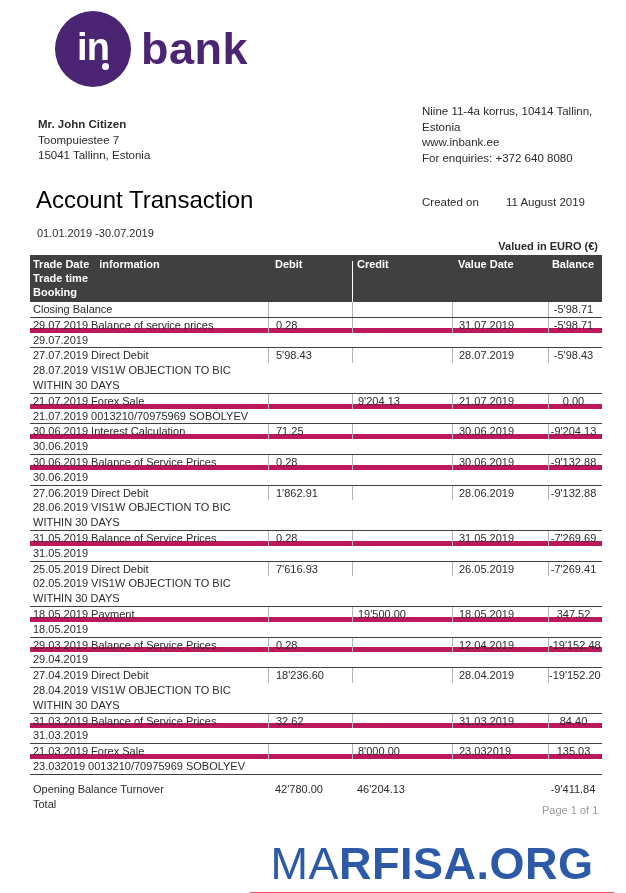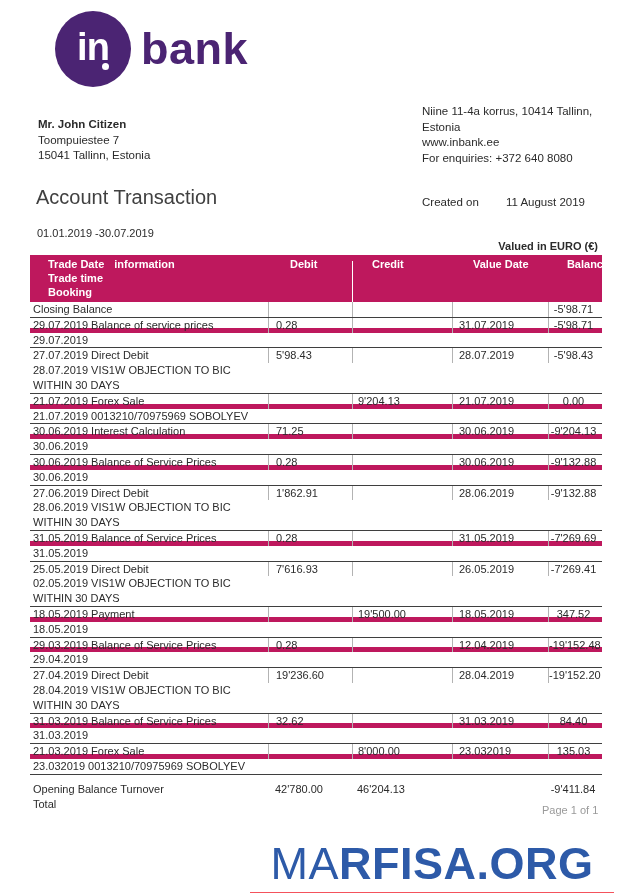--- a/index.html
+++ b/index.html
@@ -15,33 +15,33 @@
     display:flex; align-items:center; justify-content:center;
   }
   .logo-circle .in { color:#fff; font-size:38px; font-weight:700; letter-spacing:-1px; margin-top:-4px; }
   .logo-circle .ndot { position:absolute; left:47px; top:52px; width:7px; height:7px; border-radius:50%; background:#fff; }
   .logo-bank { font-size:45px; font-weight:700; color:#4b2473; letter-spacing:0.5px; }
   
   .recipient { position:absolute; left:38px; top:117px; font-size:11.5px; line-height:15.5px; }
   .recipient .name { font-weight:700; }
   .bank-info { position:absolute; left:422px; top:104px; font-size:11.5px; line-height:15.5px; width:190px; }
   
-  .doc-title { position:absolute; left:36px; top:186px; font-size:20px; color:#404040; }
+  .doc-title { position:absolute; left:36px; top:186px; font-size:24px; color:#000000; }
   .created { position:absolute; left:422px; top:196px; font-size:11.5px; display:flex; gap:27px; }
   .period { position:absolute; left:37px; top:227px; font-size:11px; }
   .valued { position:absolute; right:24px; top:240px; font-size:11px; font-weight:700; }
   
   .ttable { position:absolute; left:30px; top:255px; width:572px; font-size:11px; }
   .trow { display:grid; grid-template-columns:238px 84px 100px 96px 54px; height:14.8px; line-height:14.8px; }
   .c-desc { padding-left:3px; white-space:nowrap; overflow:hidden; }
   .c-debit { padding-left:7px; }
   .c-credit { padding-left:5px; }
   .c-vdate { padding-left:6px; }
   .c-bal { text-align:center; padding-right:4px; }
-  .thead { position:relative; background:#be185d; color:#ffffff; font-weight:700; padding:2px 0 3px 15px; }
+  .thead { position:relative; background:#404040; color:#ffffff; font-weight:700; padding:2px 0 3px 0; }
   .thead .hline1 { height:14px; line-height:14px; }
   .thead .c-desc { display:flex; gap:10px; }
   .hdr-sub { height:14px; line-height:14px; padding-left:3px; }
   .hdr-vline { position:absolute; left:322px; top:6px; bottom:0; width:1px; background:#ffffff; }
   .tgroup { border-bottom:1px solid #3f3f3f; }
   .trow.main .c-debit, .trow.main .c-credit, .trow.main .c-vdate, .trow.main .c-bal { border-left:1px solid #b3b3b3; }
   .trow.main.rule { border-bottom:5px solid #be185d; }
   .trow.booking .bk { grid-column:1 / -1; padding-left:3px; white-space:nowrap; }
   
   .tsummary { margin-top:7px; }
@@ -243,21 +243,21 @@
             <div class="c-vdate">12.04.2019</div>
             <div class="c-bal">-19'152.48</div>
           </div>
           <div class="trow booking">
             <div class="bk">29.04.2019</div>
           </div>
         </div>
         <div class="tgroup">
           <div class="trow main">
             <div class="c-desc">27.04.2019 Direct Debit</div>
-            <div class="c-debit">19'236.60</div>
+            <div class="c-debit">18'236.60</div>
             <div class="c-credit"></div>
             <div class="c-vdate">28.04.2019</div>
             <div class="c-bal">-19'152.20</div>
           </div>
           <div class="trow booking">
             <div class="bk">28.04.2019 VIS1W OBJECTION TO BIC</div>
           </div>
           <div class="trow booking">
             <div class="bk">WITHIN 30 DAYS</div>
           </div>

